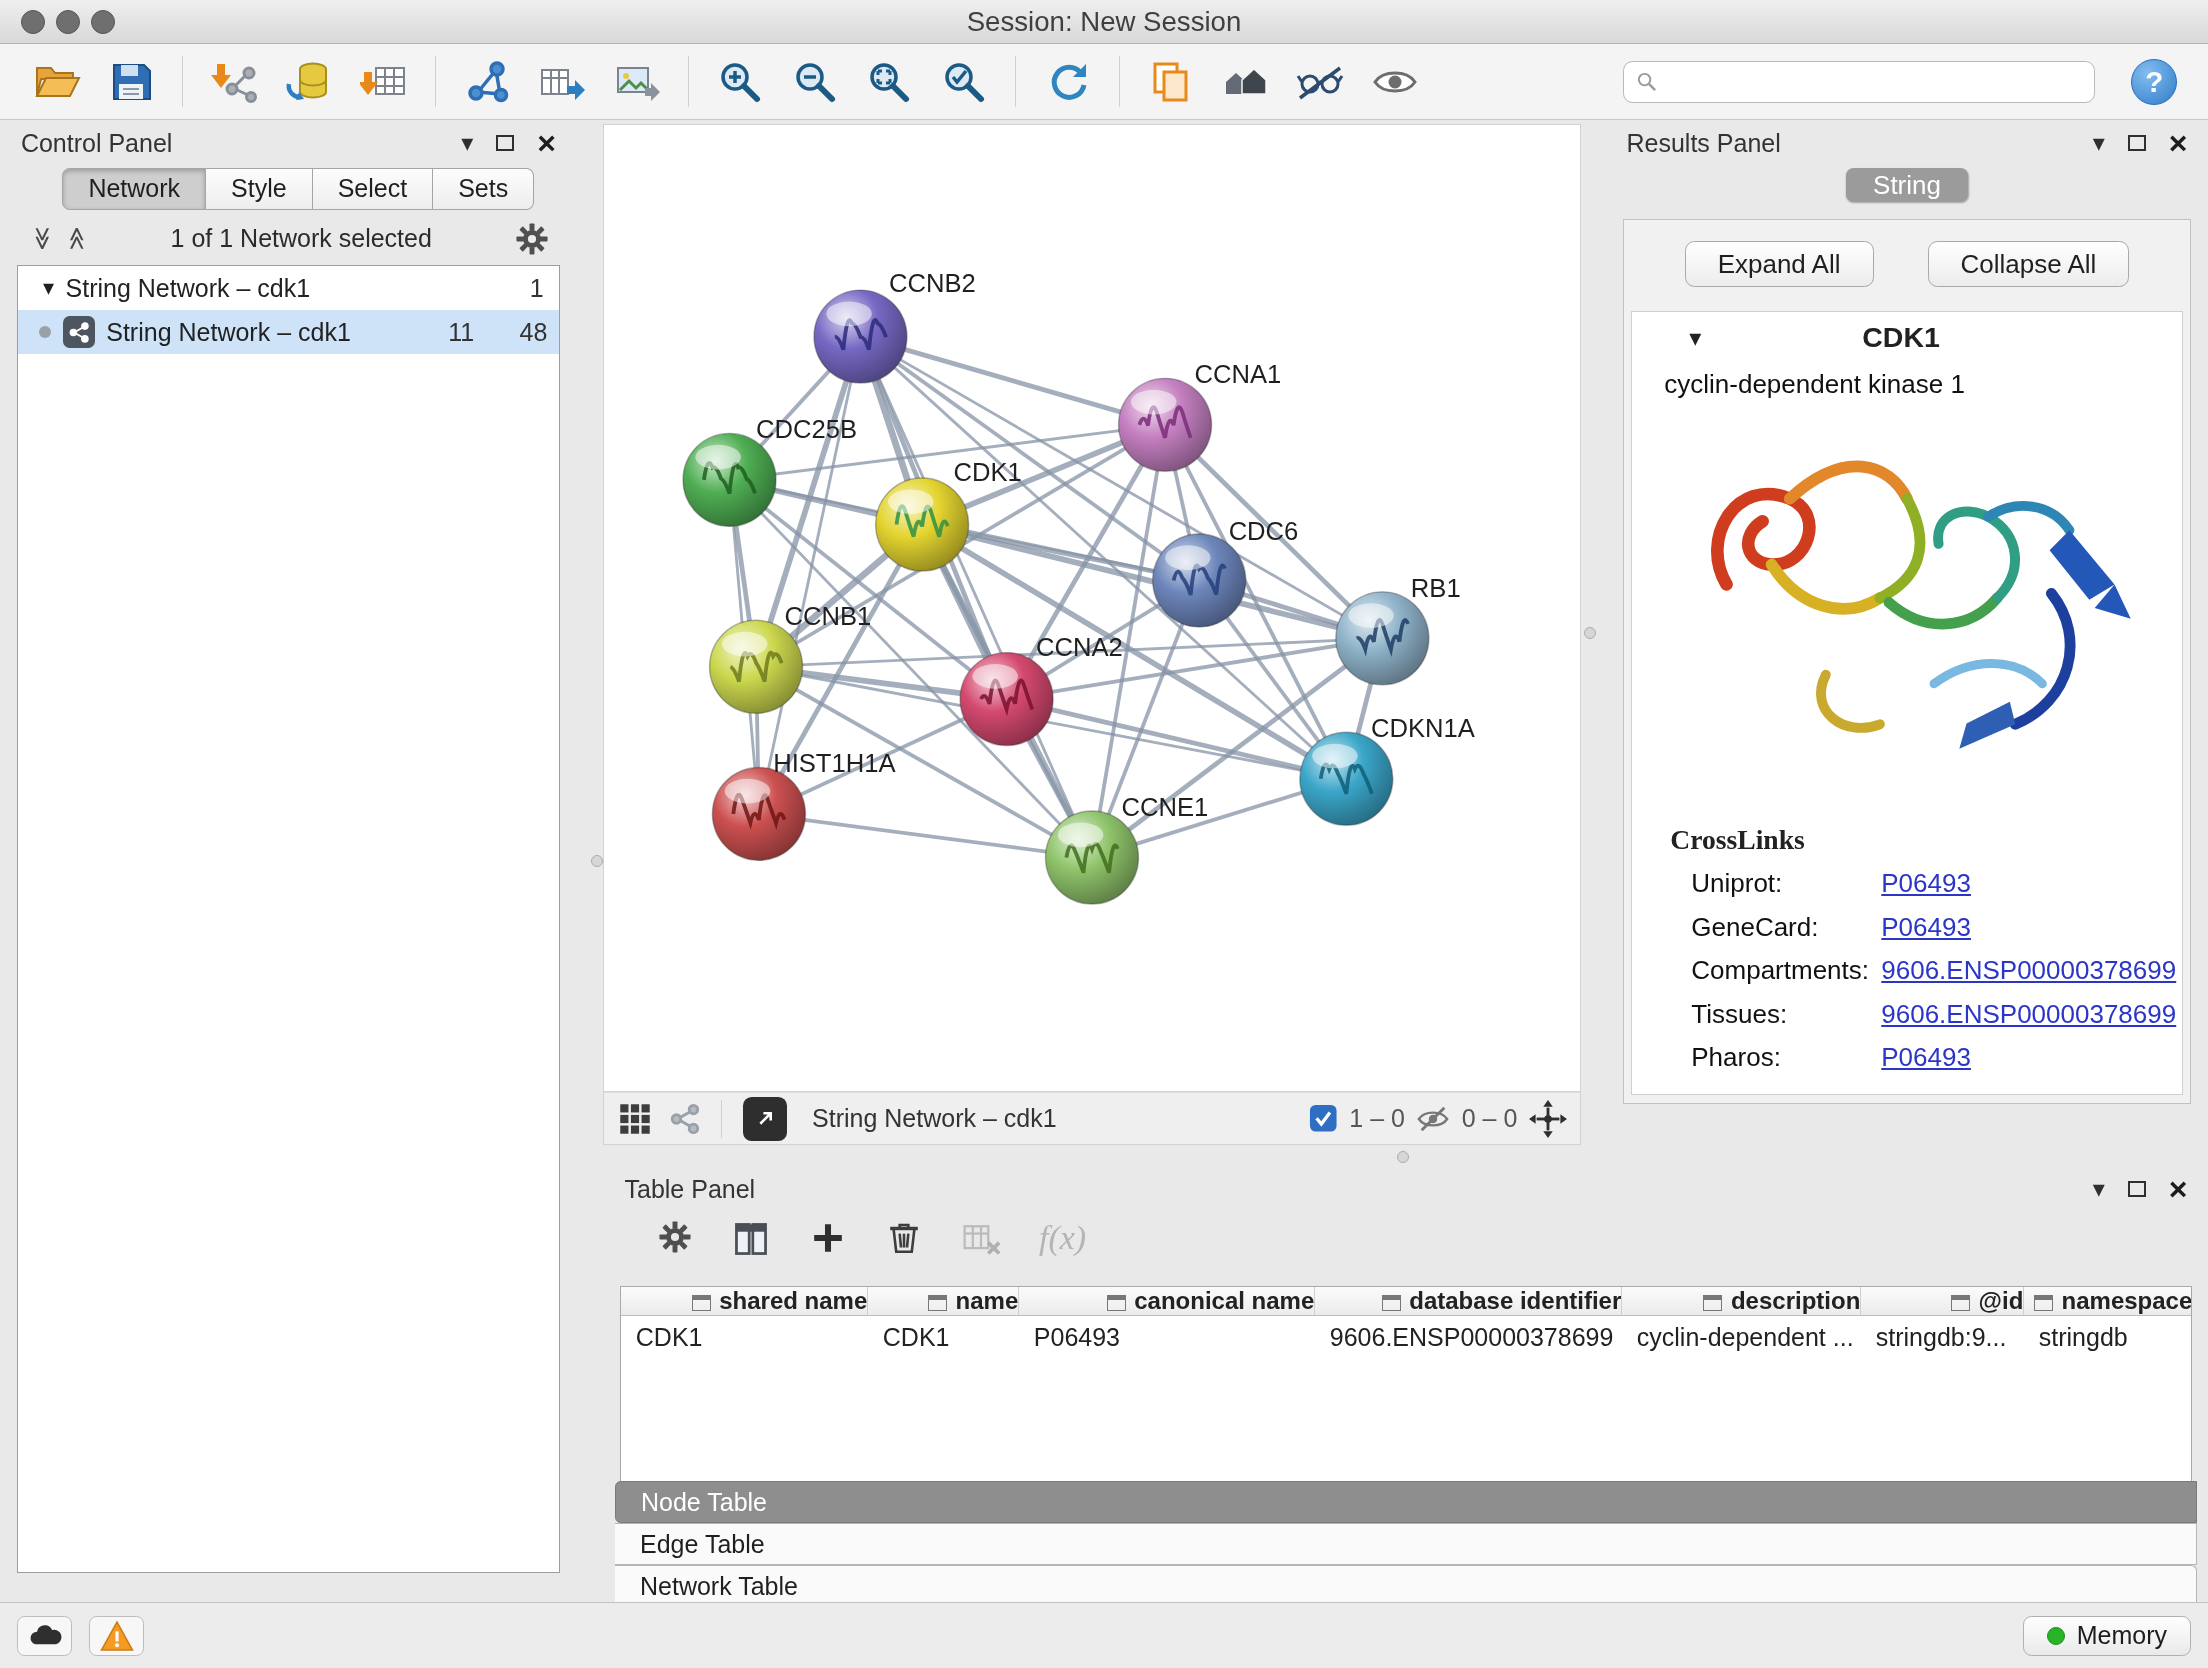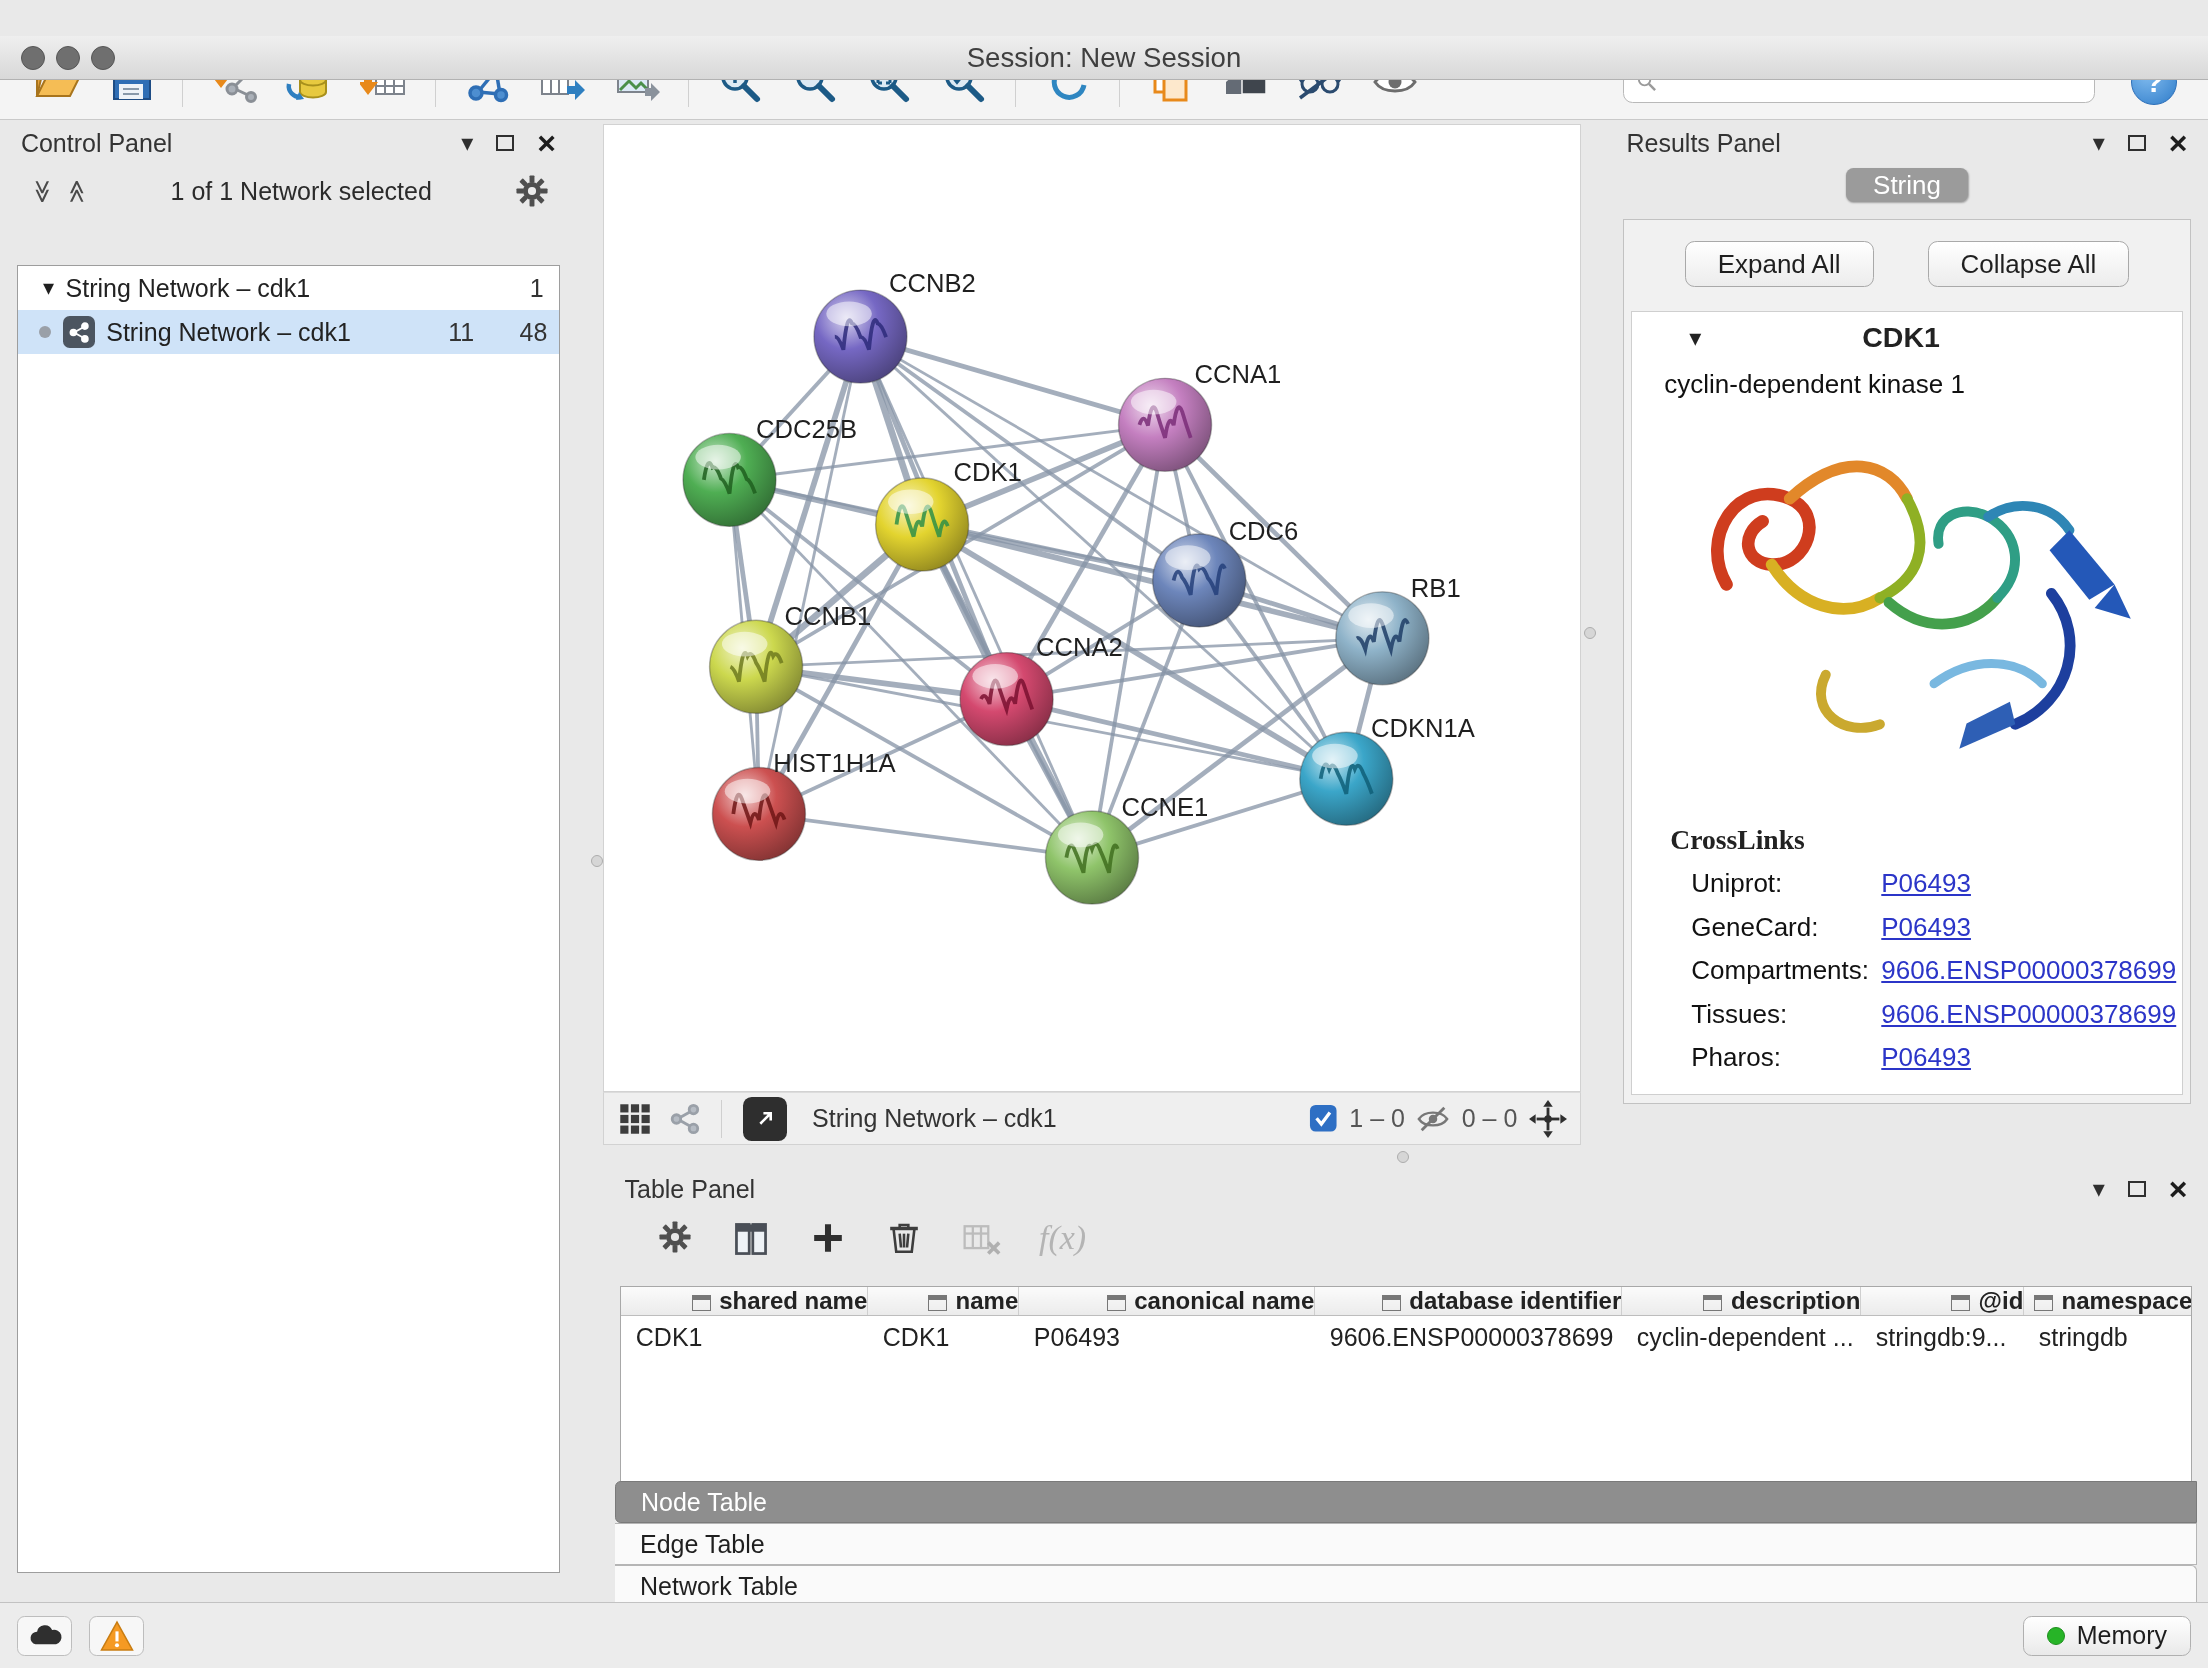--- a/index.html
+++ b/index.html
@@ -1,20 +1,20 @@
 <!DOCTYPE html>
 <html style="font-size:15px"><head>
 <meta charset="utf-8">
 <style>
   *{margin:0;padding:0;box-sizing:border-box;}
   html,body{width:2208px;height:1668px;}
   body{position:relative;font-family:"Liberation Sans",sans-serif;background:#e9e9e9;overflow:hidden;color:#222;}
 
   
-  .titlebar{position:absolute;top:0;left:0;width:2208px;height:44px;background:linear-gradient(#efefef,#d8d8d8);border-bottom:1px solid #b2b2b2;z-index:6;margin-top:36px;}
+  .titlebar{position:absolute;top:0;left:0;width:2208px;height:44px;background:linear-gradient(#efefef,#d8d8d8);border-bottom:1px solid #b2b2b2;z-index:6;}
   .traffic{position:absolute;top:9.5px;width:24px;height:24px;border-radius:50%;background:#6f6f6f;border:1px solid #565656;cursor:pointer;}
   .t1{left:21px}.t2{left:56px}.t3{left:91px}
   .title-text{text-align:center;line-height:43px;font-size:27.6px;color:#3f3f3f;}
 
   
   .toolbar{position:absolute;top:44px;left:0;width:2208px;height:76px;background:#f4f4f4;border-bottom:1px solid #c9c9c9;display:flex;align-items:center;padding:0 25px;gap:11.4px;z-index:5;}
   .tb{width:63px;height:61px;border:none;background:transparent;display:flex;align-items:center;justify-content:center;cursor:pointer;}
   .tb svg{width:48px;height:48px;}
   .tb-sep{width:1px;height:51px;background:#d0d0d0;margin:0 8.6px;}
   .toolbar-spacer{flex:1;}
@@ -274,20 +274,26 @@
 </div>
 
 <div class="control-panel">
   <div class="panel-header">
     <span class="ph-title">Control Panel</span>
     <span class="ph-icons">
       <span class="ph-tri">▾</span>
       <span class="float-ic"></span>
       <span class="close-ic">×</span>
     </span>
+  </div>
+  <div class="cp-tabs">
+    <div class="cp-tab active">Network</div>
+    <div class="cp-tab">Style</div>
+    <div class="cp-tab">Select</div>
+    <div class="cp-tab">Sets</div>
   </div>
   <div class="cp-subrow">
     <span class="chev">≫</span>
     <span class="chev up">≫</span>
     <span class="cp-status">1 of 1 Network selected</span>
     <svg class="gear-svg" viewBox="0 0 44 44">
         <g fill="#4f4f4f">
           <rect x="19" y="3" width="6" height="9" rx="1"></rect>
           <rect x="19" y="3" width="6" height="9" rx="1" transform="rotate(45 22 22)"></rect>
           <rect x="19" y="3" width="6" height="9" rx="1" transform="rotate(90 22 22)"></rect>

